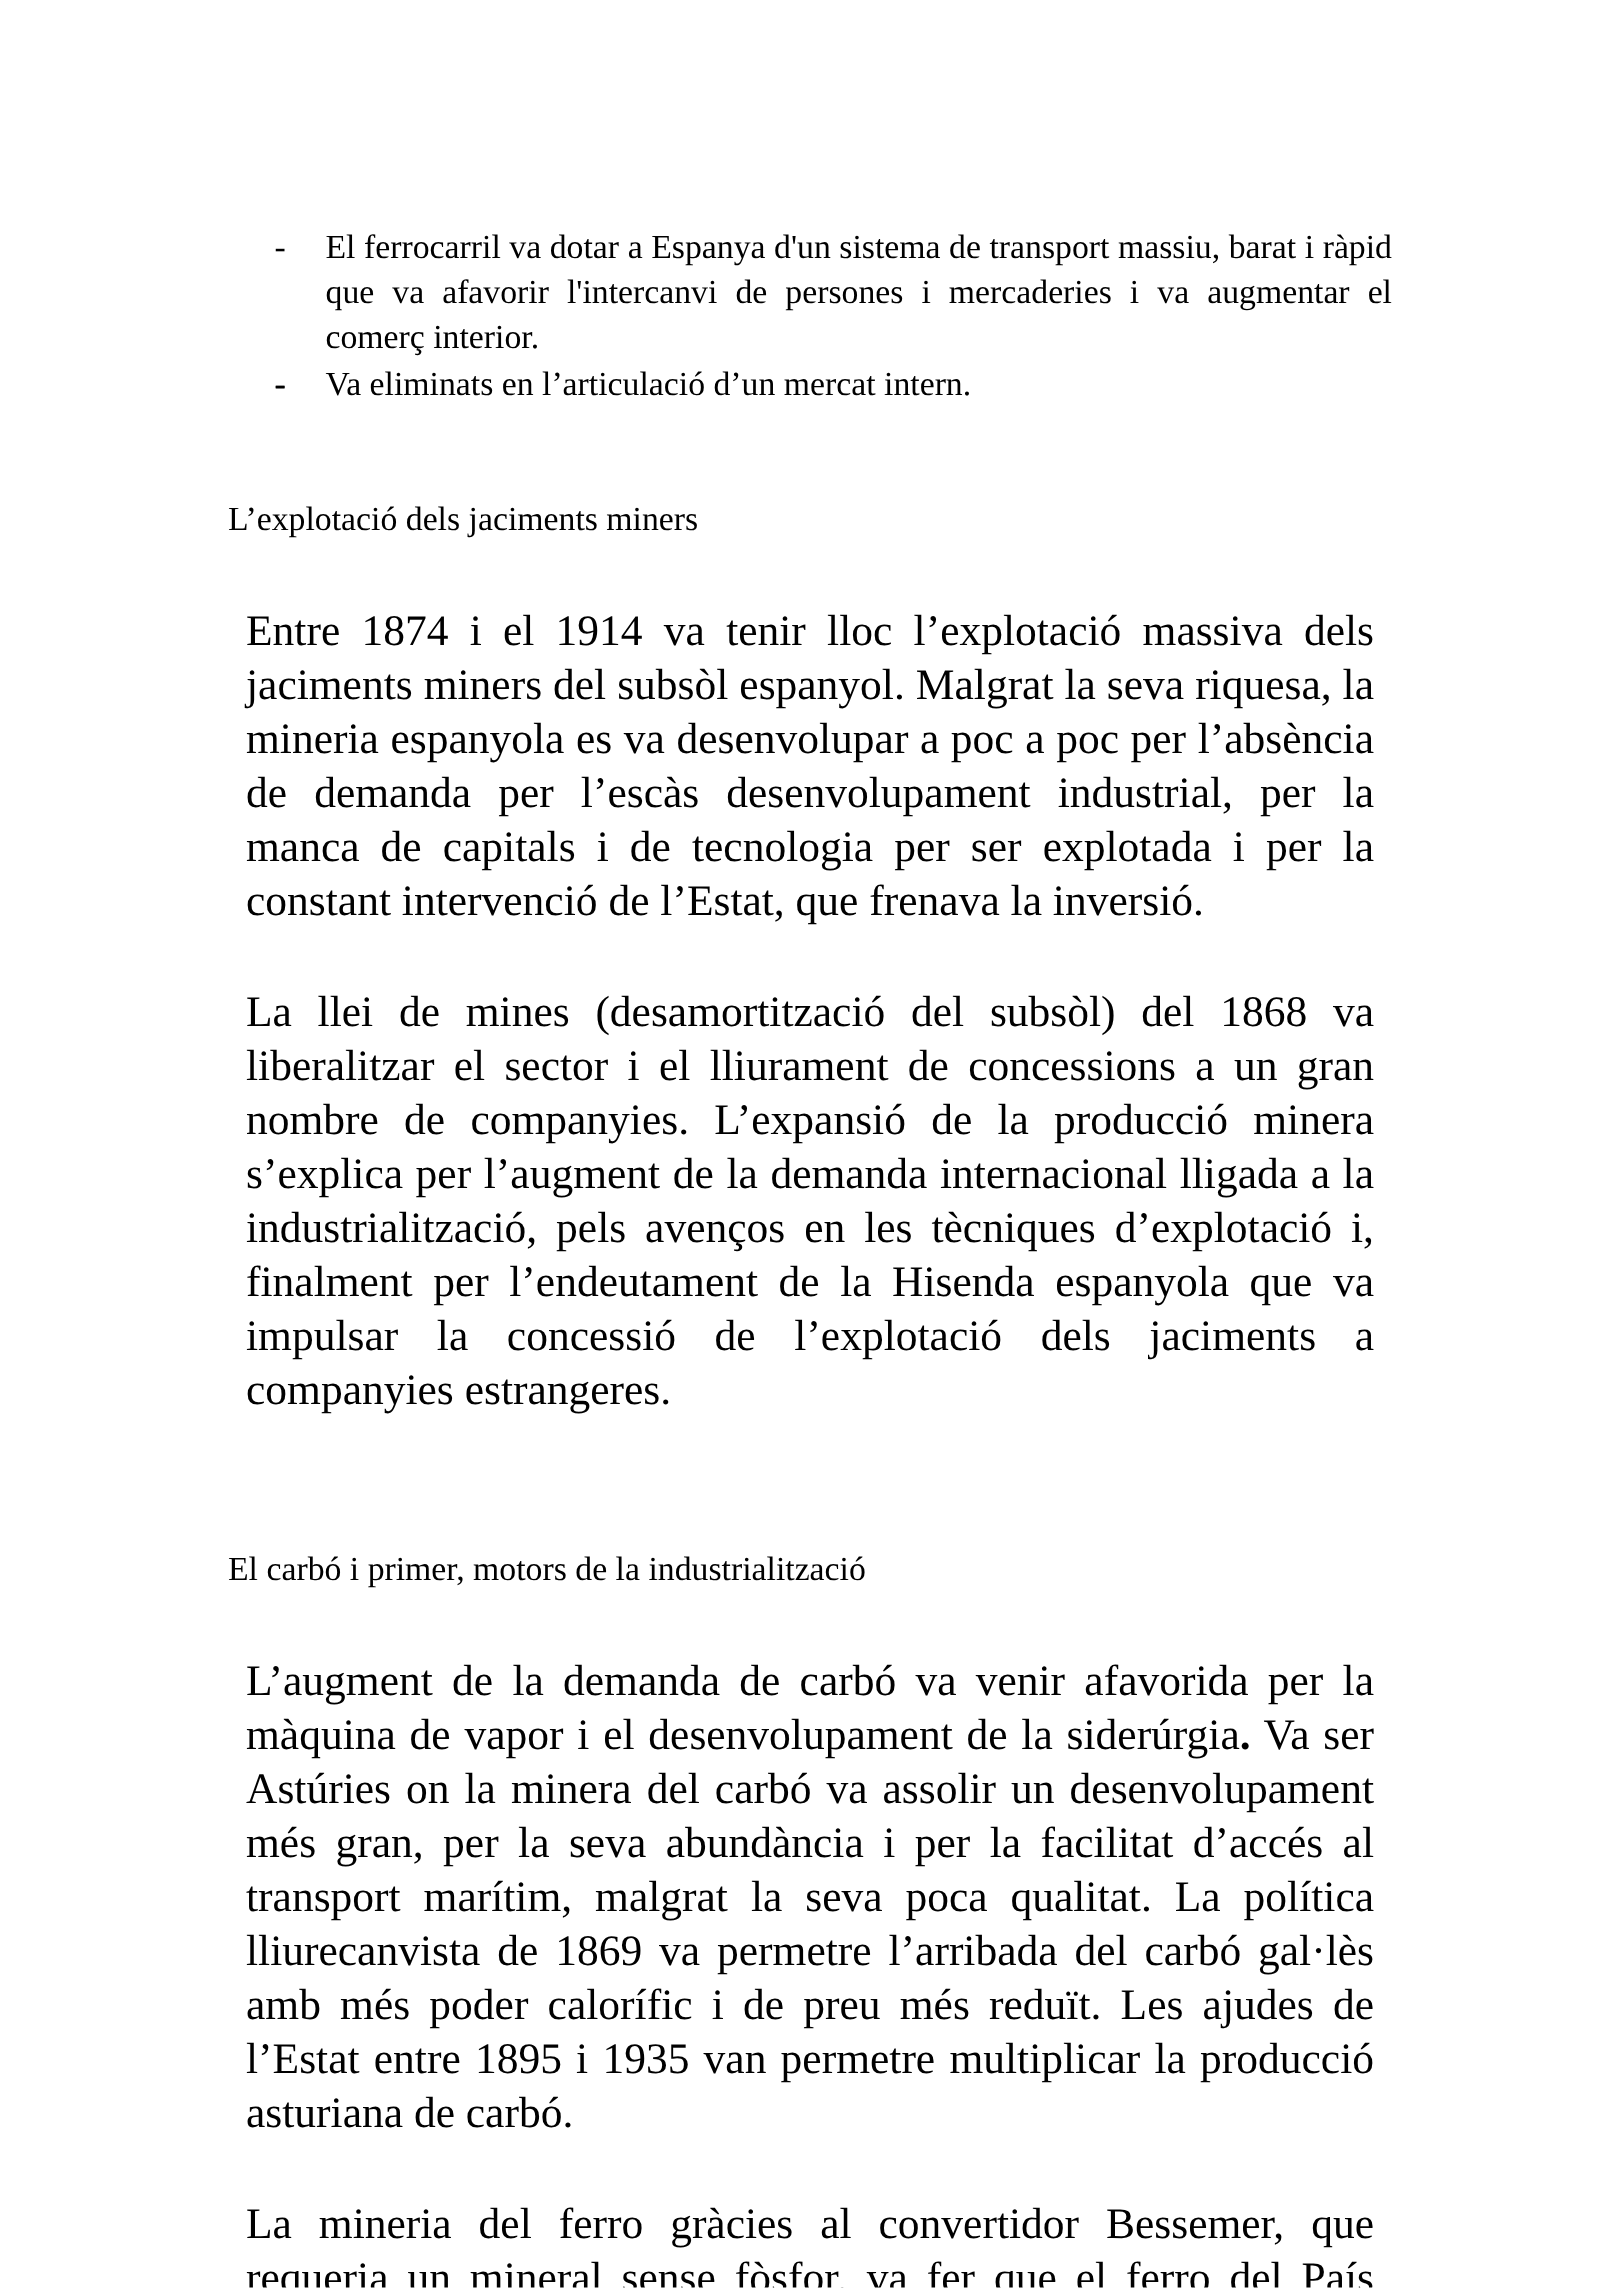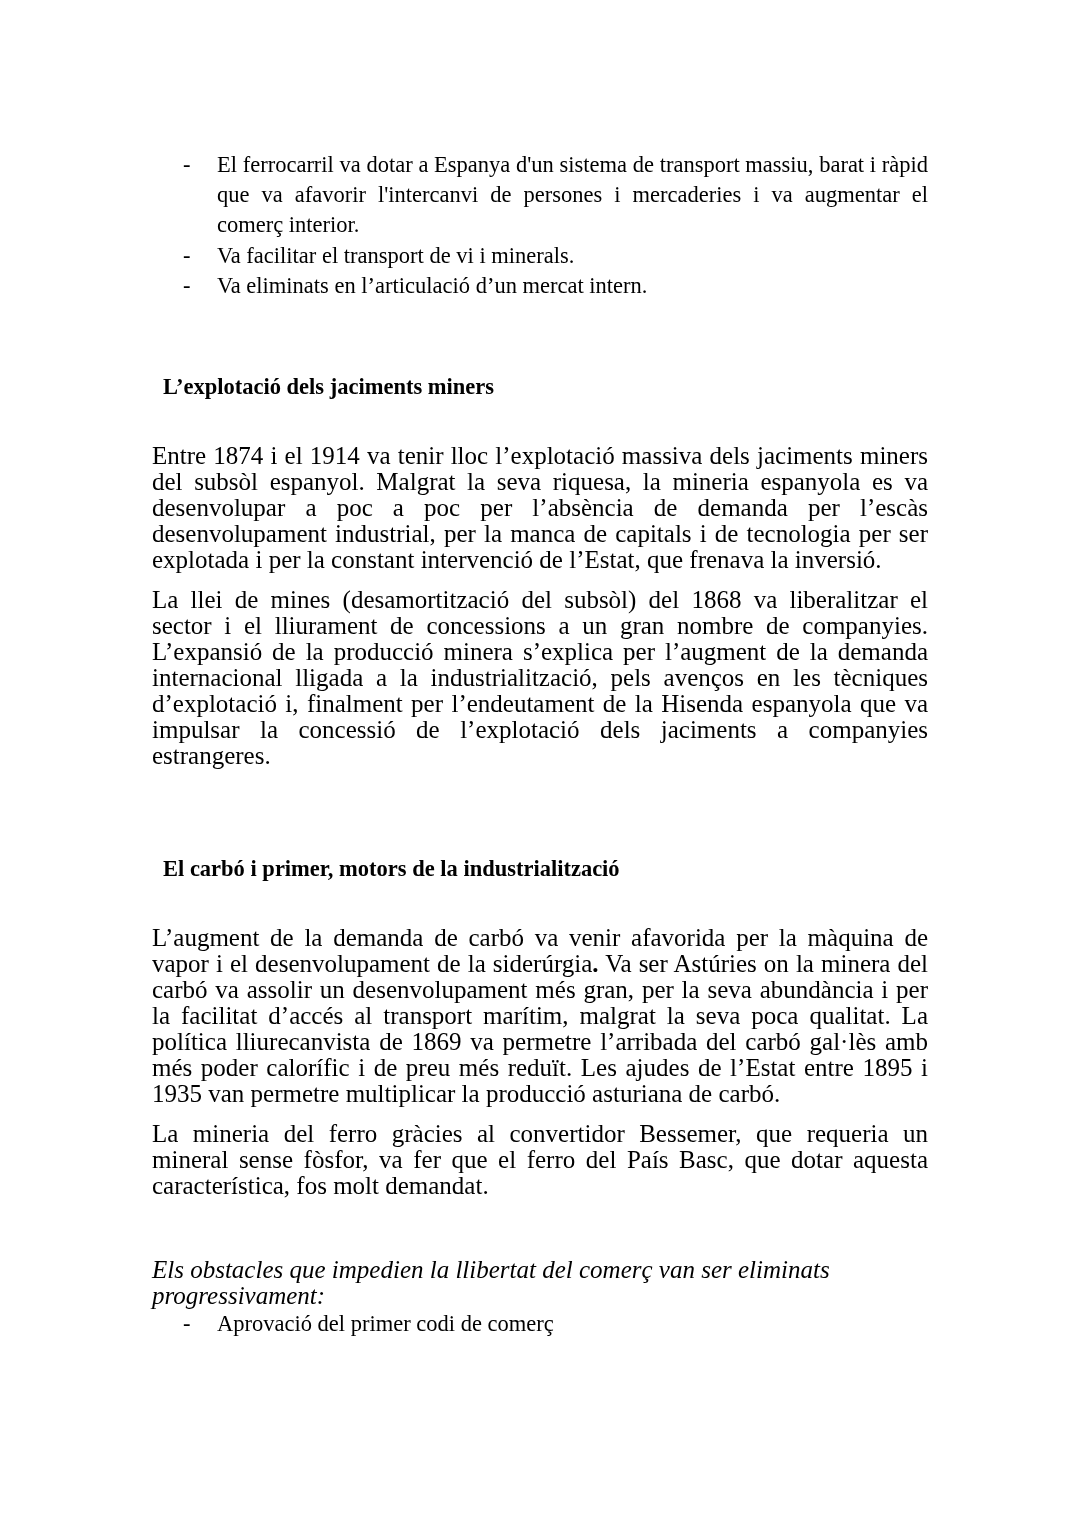--- a/index.html
+++ b/index.html
@@ -22,36 +22,36 @@
   }
   .content {
     position: absolute;
     left: 152px;
     top: 150px;
     width: 776px;
   }
 
   
   .para {
-    font-size: 25px;
-    line-height: 26px;
+    font-size: 29px;
+    line-height: 36px;
     text-align: justify;
     text-justify: inter-word;
-    margin: 0;
+    margin: 12px;
     hyphens: none;
   }
   .para-left {
     text-align: left;
     font-style: italic;
   }
   .heading {
     font-size: 22.5px;
     line-height: 30.2px;
-    font-weight: bold;
-    margin: 11px;
+    font-weight: normal;
+    margin: 0;
     text-align: left;
   }
   .bold-run {
     font-weight: bold;
   }
 
   
   .dash-list {
     margin: 0;
     padding: 0;
@@ -82,21 +82,20 @@
 <div class="page">
   <div class="content">
 
     <ul class="dash-list">
       <li class="dash-item">
         <span class="marker">-</span>
         <span>El ferrocarril va dotar a Espanya d'un sistema de transport massiu, barat i ràpid que va afavorir l'intercanvi de persones i mercaderies i va augmentar el comerç interior.</span>
       </li>
       <li class="dash-item">
         <span class="marker">-</span>
-        <span>Va facilitar el transport de vi i minerals.</span>
       </li>
       <li class="dash-item">
         <span class="marker">-</span>
         <span>Va eliminats en l’articulació d’un mercat intern.</span>
       </li>
     </ul>
 
     <div class="gap-xl"></div>
 
     <h2 class="heading">L’explotació dels jaciments miners</h2>

